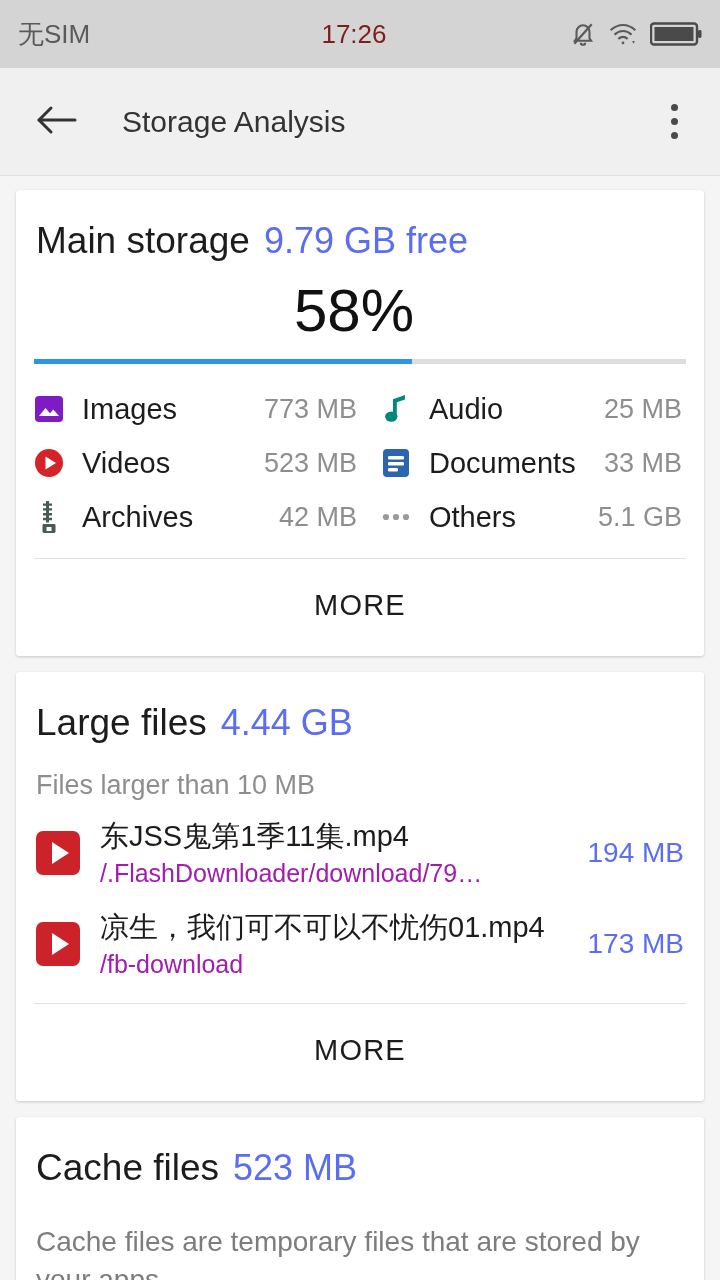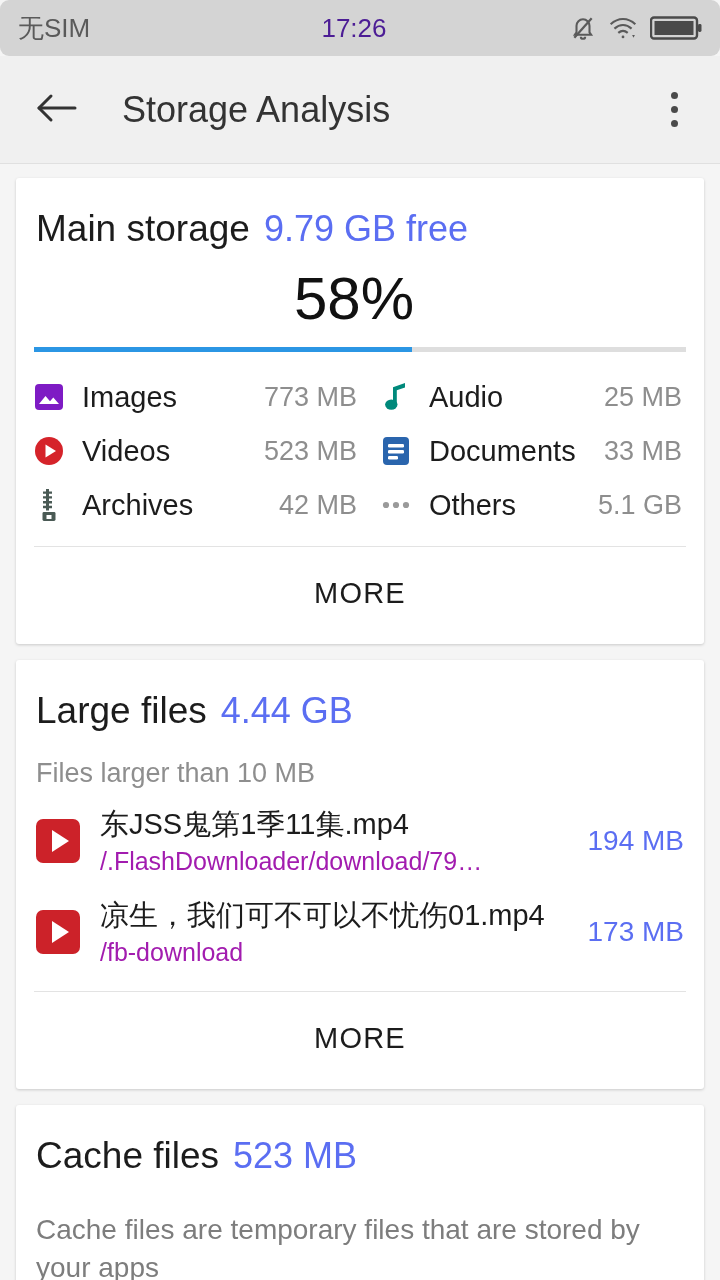--- a/index.html
+++ b/index.html
@@ -5,49 +5,48 @@
   * { margin:0; padding:0; box-sizing:border-box; }
   html, body {
     width:720px; height:1280px;
     font-family:"Liberation Sans", sans-serif;
     background:#f5f5f5;
     overflow:hidden;
   }
 
   
   .status-bar{
-    height:56px; width:100%;
+    height:68px; width:100%;
     background:#d4d4d4;
     display:flex; align-items:center;
     padding:0 18px;
     position:relative;
-    border-radius:9px;
   }
   .status-left{ font-size:26px; color:#5a5a5a; letter-spacing:0px; }
   .status-time{
     position:absolute; left:0; right:12px; text-align:center;
-    font-size:26px; color:#4c1d95;
+    font-size:26px; color:#7f1d1d;
   }
   .status-right{
     margin-left:auto; display:flex; align-items:center; gap:12px;
     position:relative; z-index:2;
   }
   .status-right svg{ display:block; }
 
   
   .app-bar{
     height:108px; width:100%;
     background:#f0f0f0;
     display:flex; align-items:center;
     padding:0 22px 0 30px;
     border-bottom:1px solid #e0e0e0;
   }
   .back-btn{ width:52px; height:52px; display:flex; align-items:center; justify-content:center; }
   .app-title{
-    font-size:36px; color:#333; font-weight:400;
+    font-size:30px; color:#333; font-weight:400;
     margin-left:40px; white-space:nowrap;
   }
   .overflow-btn{
     margin-left:auto; width:48px; height:56px;
     display:flex; flex-direction:column; align-items:center; justify-content:center; gap:7px;
   }
   .dot{ width:7px; height:7px; border-radius:50%; background:#4a4a4a; }
 
   
   .content{ padding:14px 16px 0 16px; }

